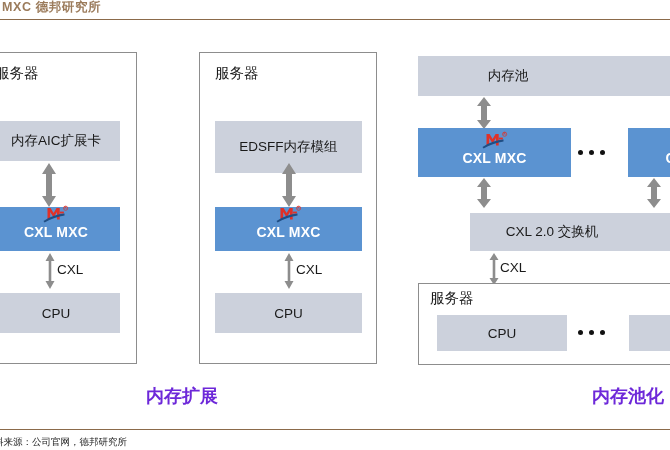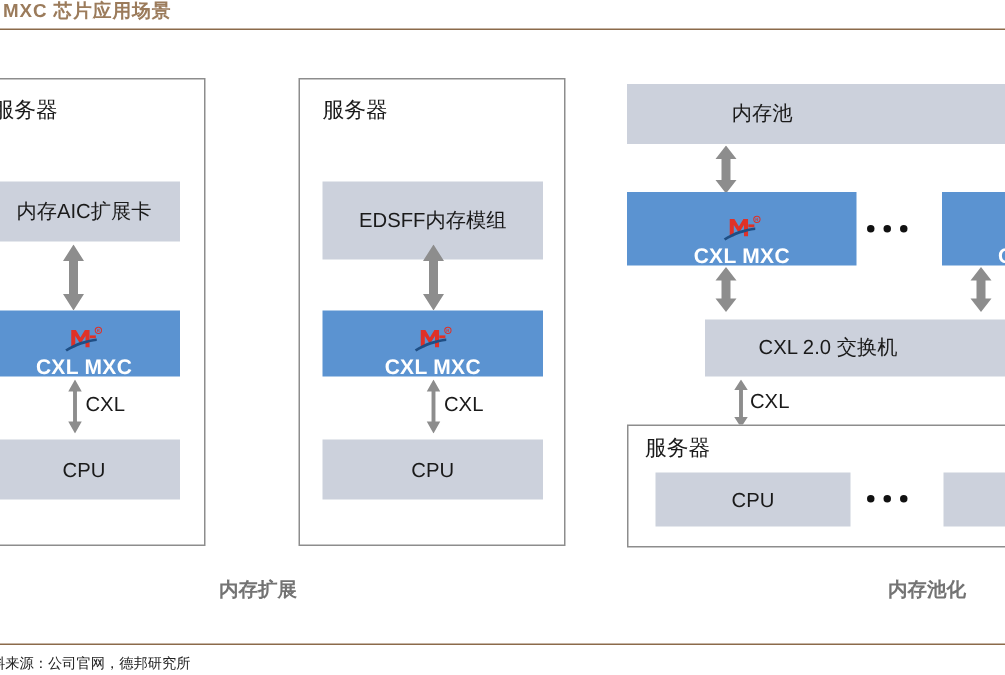--- a/index.html
+++ b/index.html
@@ -78,21 +78,21 @@
   .box-gray {
     background: #ccd1dc;
     color: #1a1a1a;
   }
   .box-blue {
     background: #5b93d1;
     color: #ffffff;
     font-weight: bold;
     flex-direction: column;
     justify-content: flex-end;
-    padding-bottom: 0;
+    padding-bottom: 12px;
   }
   .box-blue .mxc-label {
     font-size: 14px;
     letter-spacing: 0.2px;
     line-height: 1;
   }
 
   
   .logo {
     position: relative;
@@ -126,30 +126,30 @@
     display: block;
     width: 5px;
     height: 5px;
     border-radius: 50%;
     background: #111;
   }
 
   
   .caption {
     position: absolute;
-    font-size: 13px;
-    color: #737373;
+    font-size: 18px;
+    color: #6d28d9;
     font-weight: bold;
     white-space: nowrap;
   }
 </style>
 </head>
 <body>
 
-<div class="fig-title">MXC 芯片应用场景</div>
+<div class="fig-title">MXC 德邦研究所</div>
 <div class="rule-top"></div>
 
 <div class="panel" style="left:-22px; top:52px; width:159px; height:312px;"></div>
 
 <div class="panel-label" style="left:-5px; top:64px;">服务器</div>
 
 <div class="box box-gray" style="left:-8px; top:121px; width:128px; height:40px;">
   <span>内存AIC扩展卡</span>
 </div>
 

